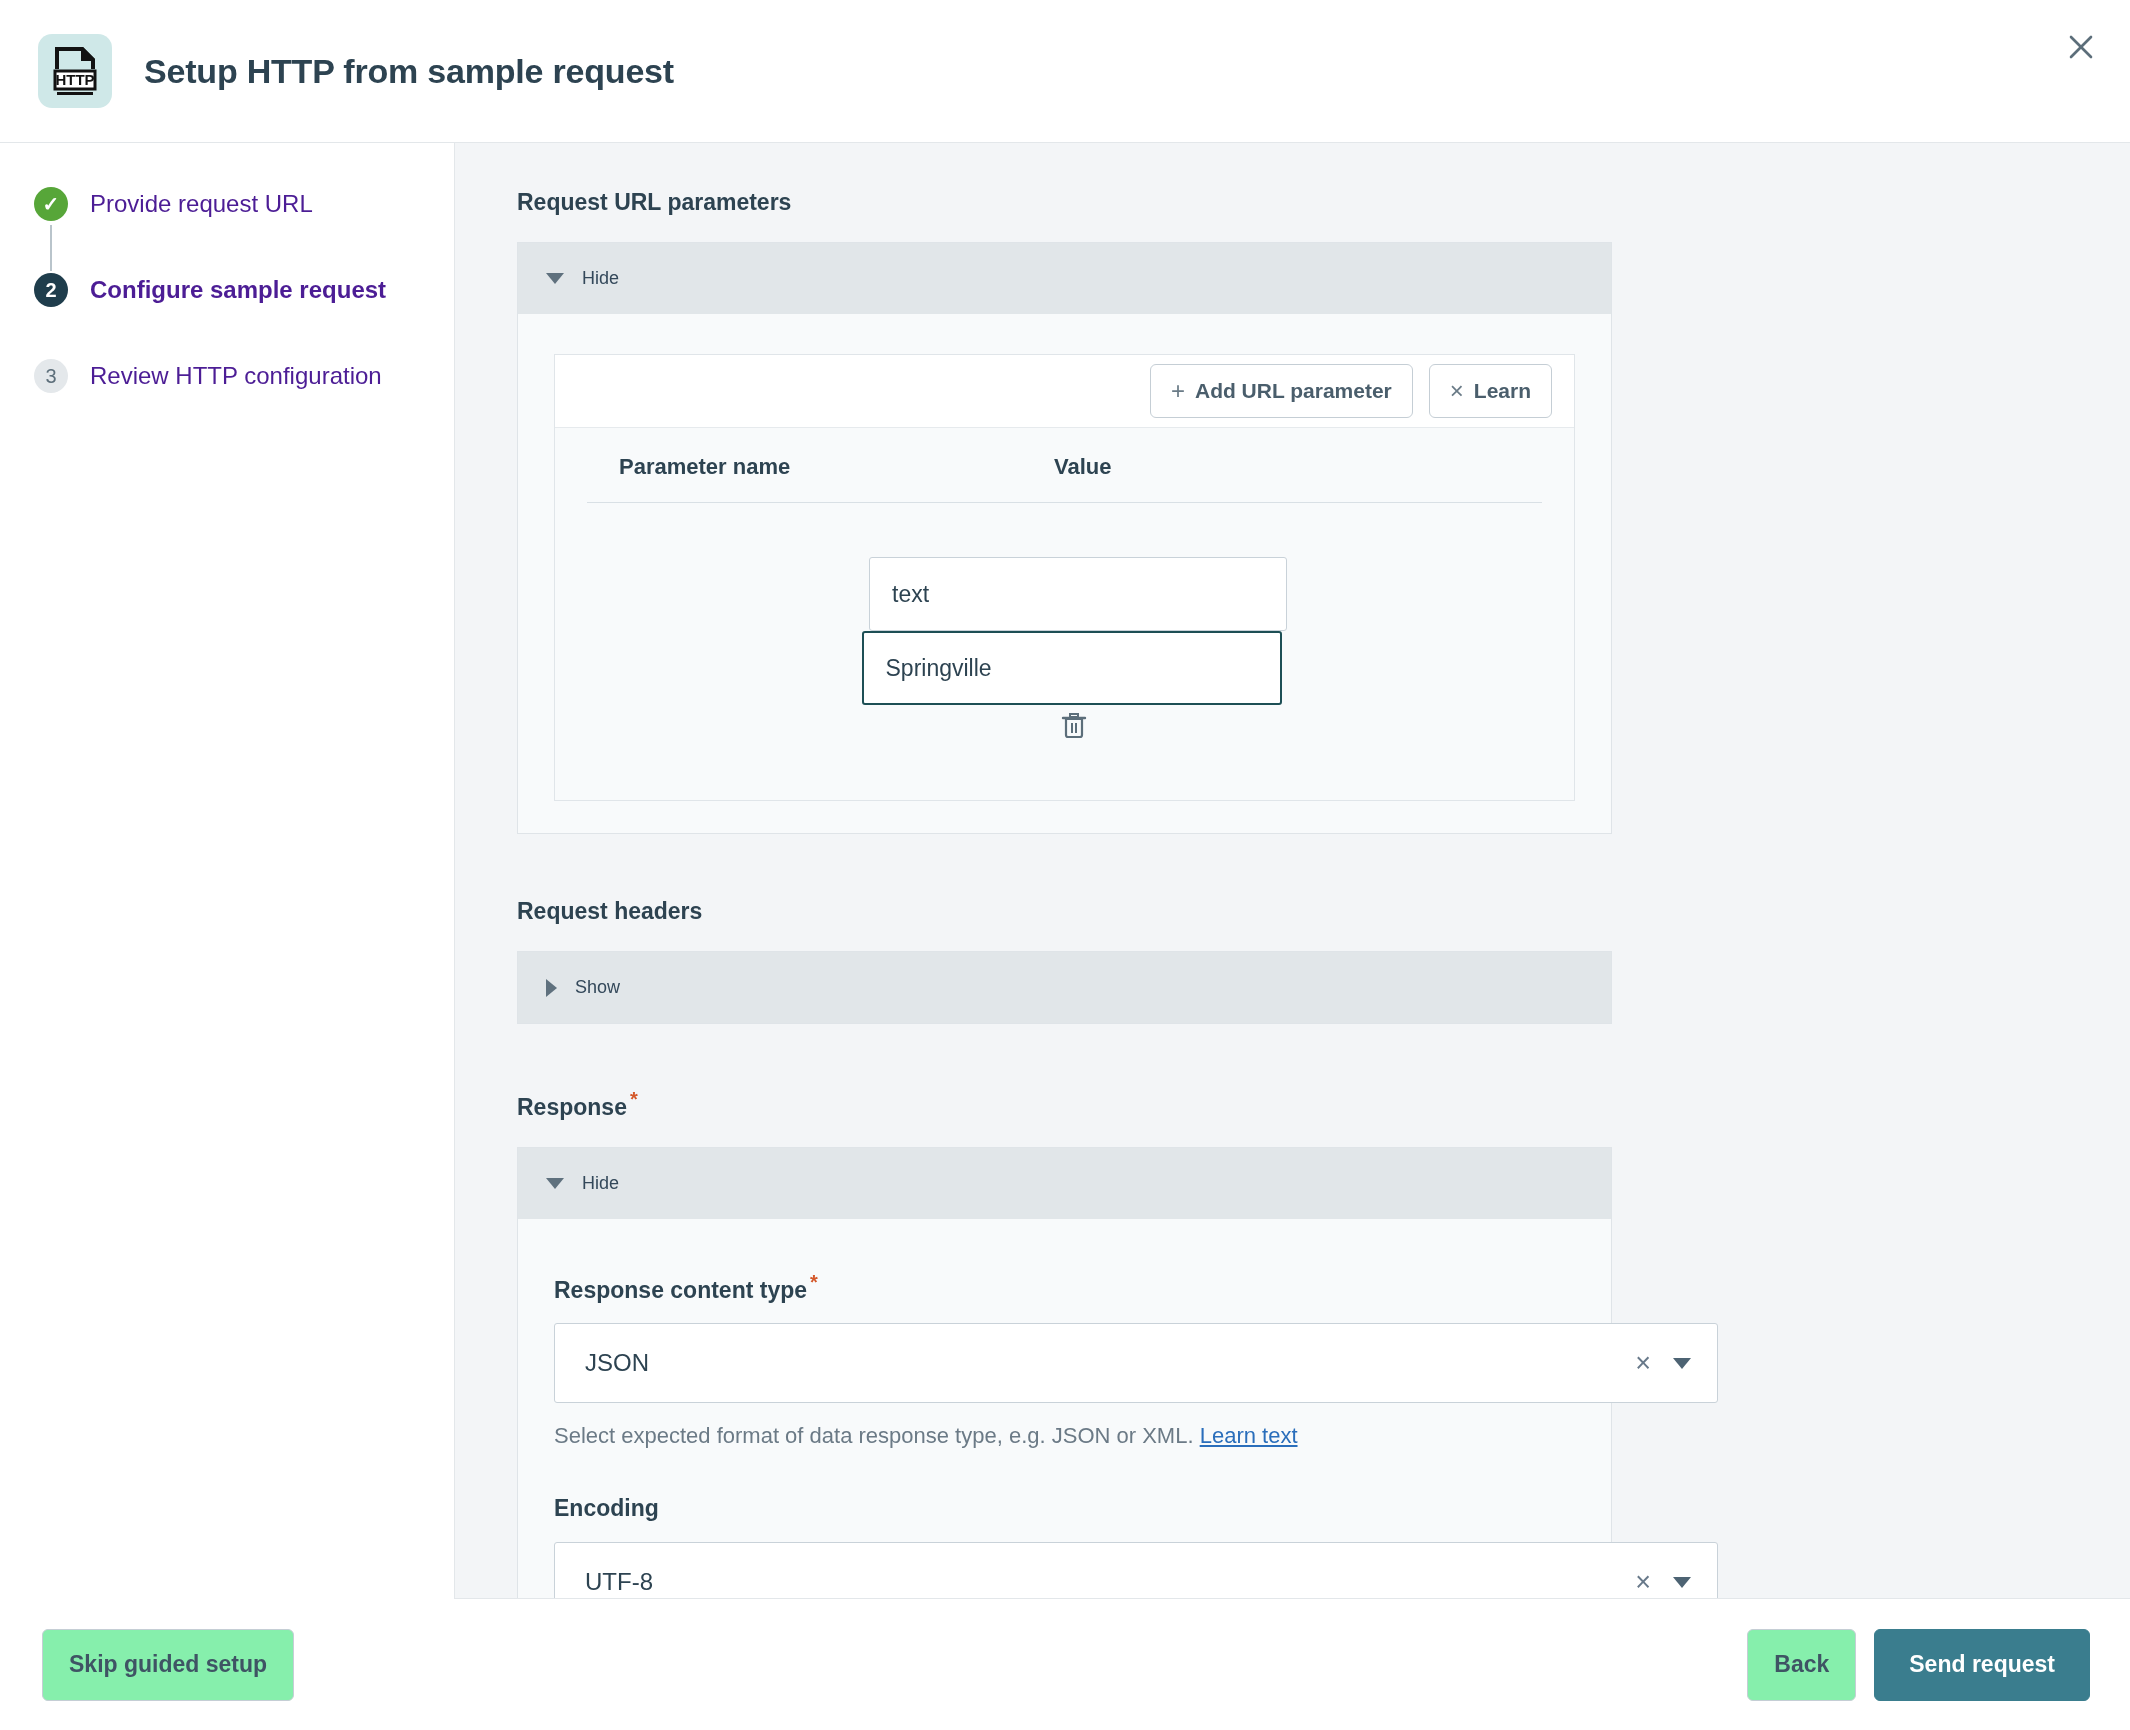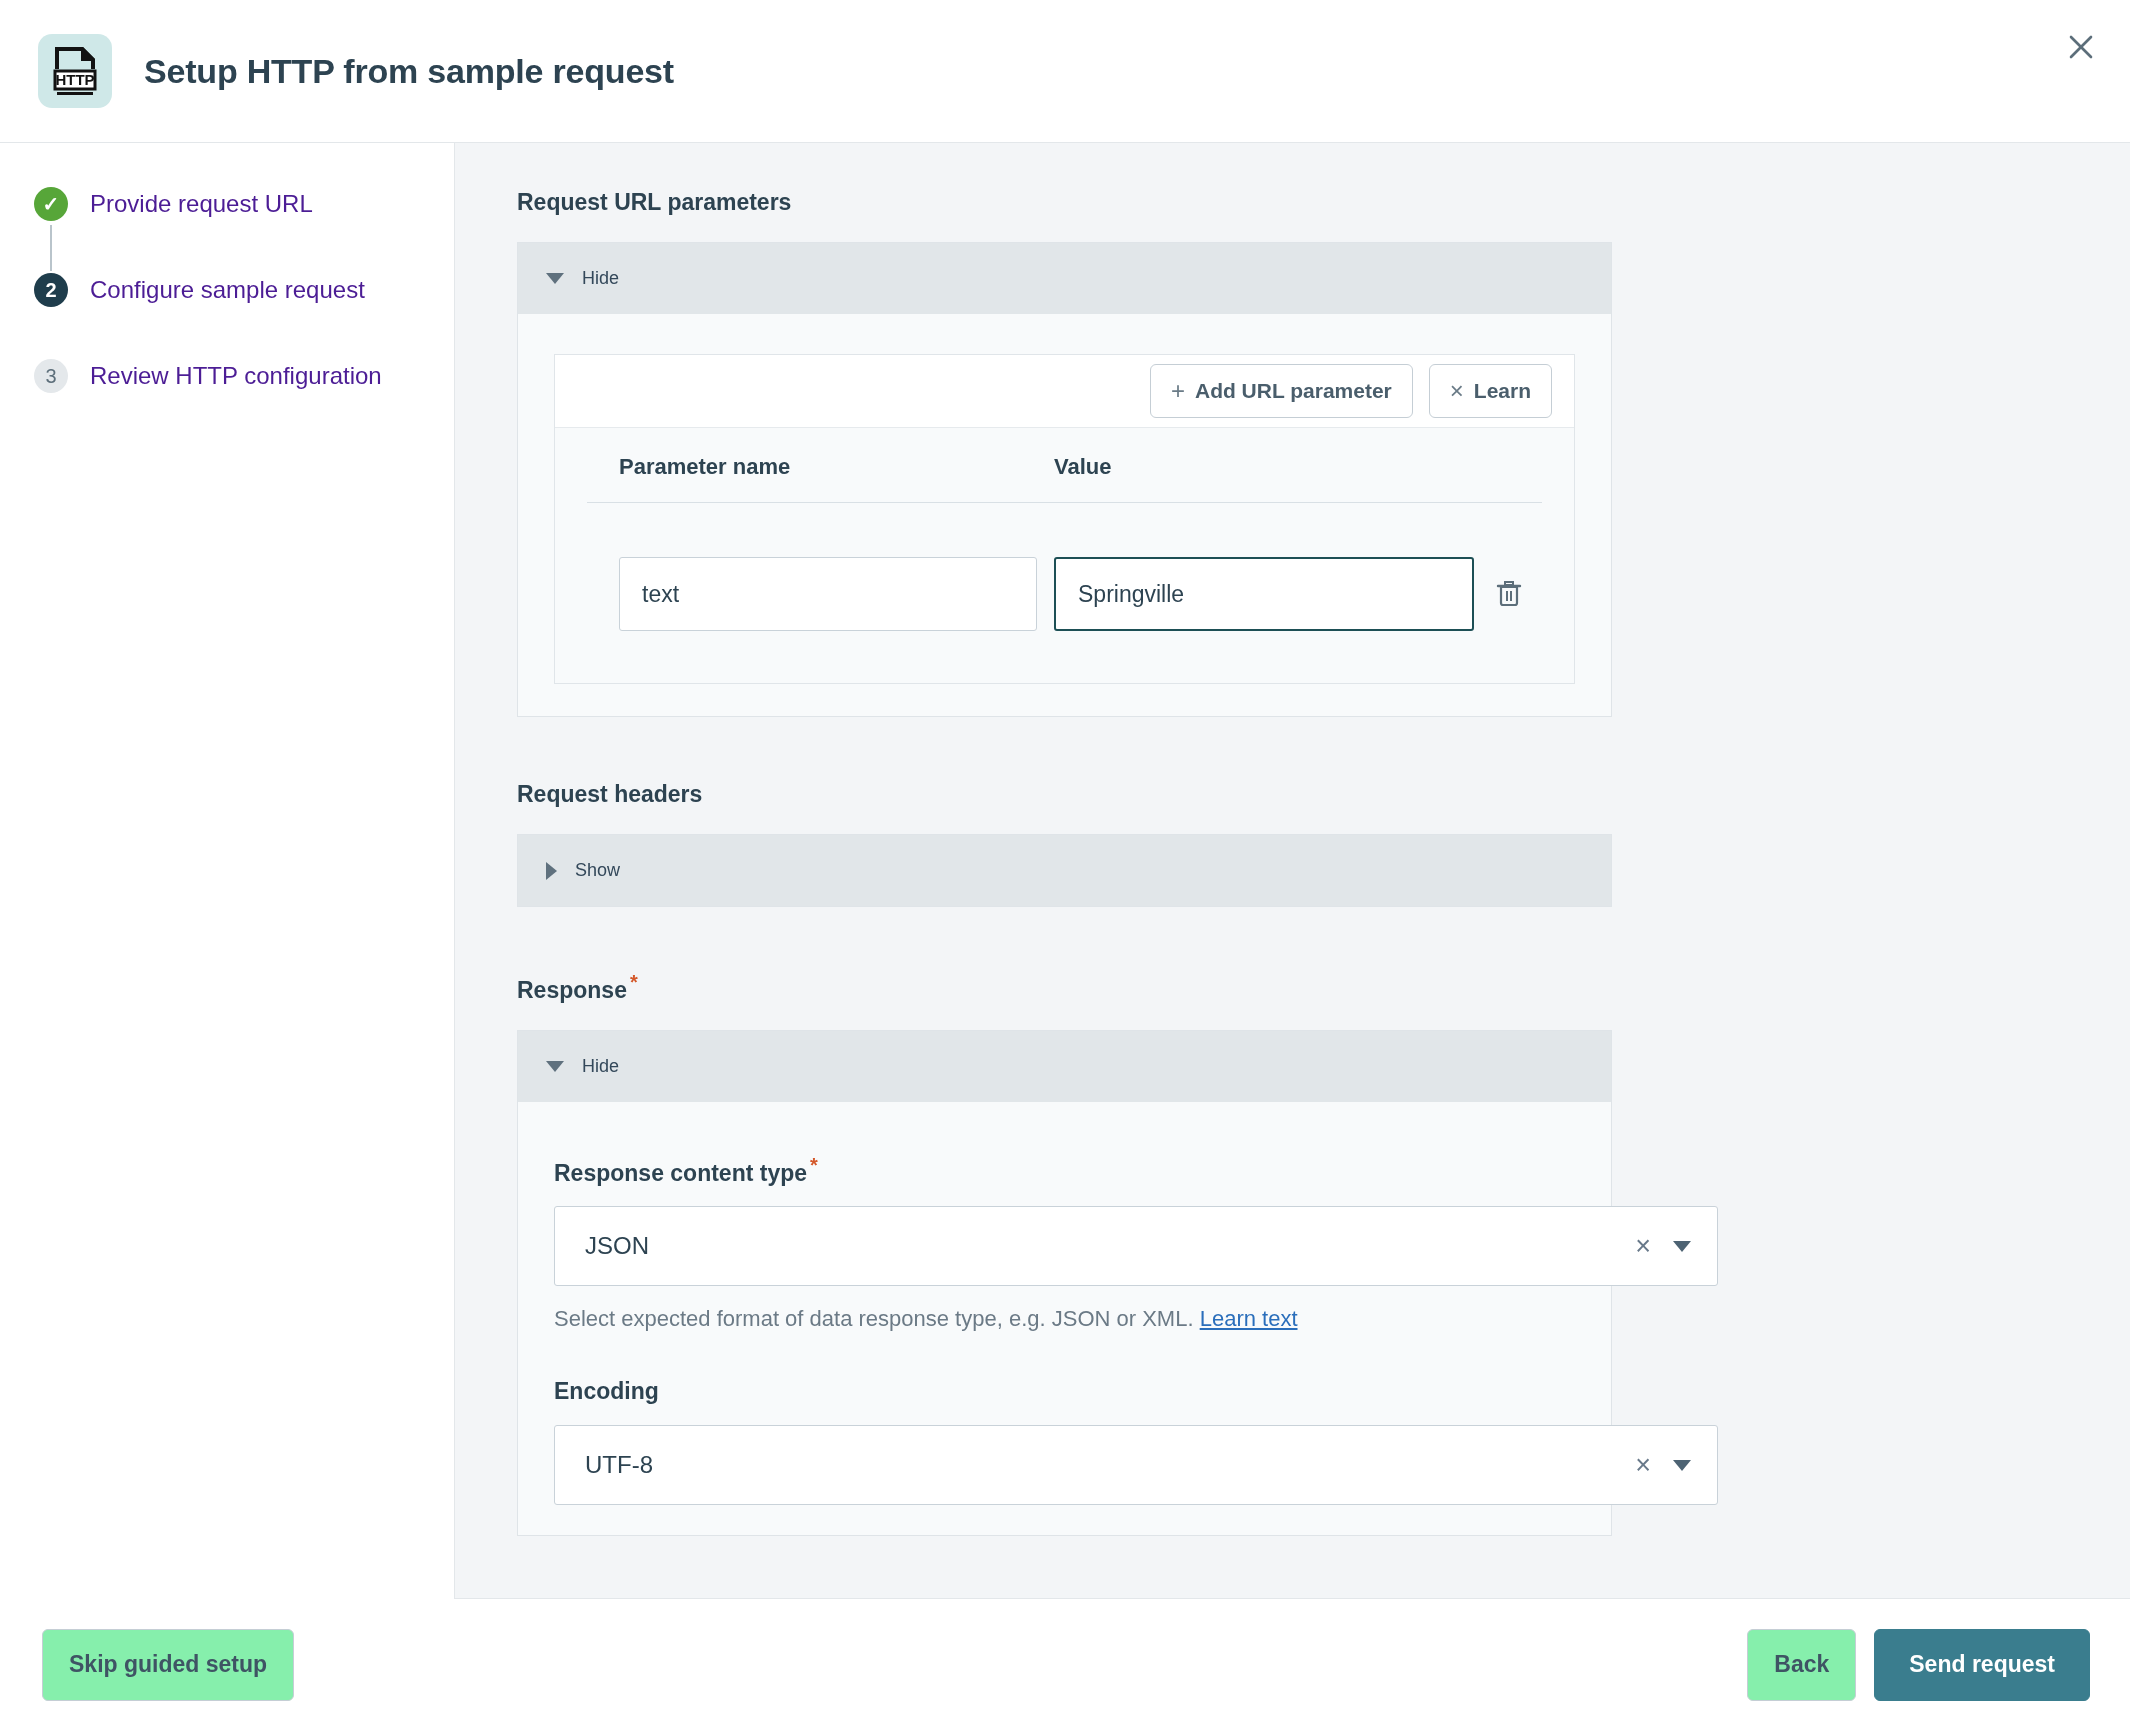--- a/index.html
+++ b/index.html
@@ -55,21 +55,21 @@
   .step-marker {
     width: 34px; height: 34px; border-radius: 50%;
     flex: 0 0 34px; display: flex; align-items: center; justify-content: center;
     font-size: 20px; font-weight: bold; position: relative; z-index: 2;
     margin-top: 2px;
   }
   .step-marker.done { background: #57a639; color: #fff; }
   .step-marker.active { background: #1f3d4c; color: #fff; }
   .step-marker.todo { background: #e4e8eb; color: #5c6e7a; font-weight: normal; }
   .step-label { margin-left: 22px; font-size: 24px; color: #4c1d95; line-height: 38px; }
-  .step-label.bold { font-weight: normal; }
+  .step-label.bold { font-weight: bold; }
   .step-connector {
     position: absolute; left: 16px; top: 40px; width: 2px; height: 46px;
     background: #b9c4cb; z-index: 1;
   }
 
   
   .content {
     flex: 1 1 auto; background: #f3f5f7;
     padding: 46px 0 0 62px;
     overflow: hidden; position: relative;
@@ -109,21 +109,21 @@
 
   .tbl { padding: 0 32px; }
   .tbl-head {
     display: flex; border-bottom: 1px solid #d9e0e5;
     padding: 26px 0 22px 0;
   }
   .th { font-size: 22px; font-weight: bold; color: #2d4351; }
   .th.c1 { width: 455px; padding-left: 32px; }
   .th.c2 { width: 430px; padding-left: 12px; }
 
-  .tbl-row { display: flex; align-items: center; padding: 54px 0 52px 0; }
+  .tbl-row { display: flex; align-items: center; padding: 54px 0 52px 0; flex-direction: column; }
   .cell1 { width: 455px; padding-left: 32px; }
   .cell2 { width: 430px; padding-left: 12px; }
   .txt-input {
     width: 418px; height: 74px; border: 1px solid #c9d2d9; border-radius: 3px;
     background: #fff; font-size: 23px; color: #2d4351; padding: 0 22px;
     font-family: "Liberation Sans", sans-serif;
   }
   .txt-input.focused { border: 2px solid #1d4f55; width: 420px; }
   .trash-btn { background:none; border:none; cursor:pointer; padding: 6px; margin-left: 18px; }
 

